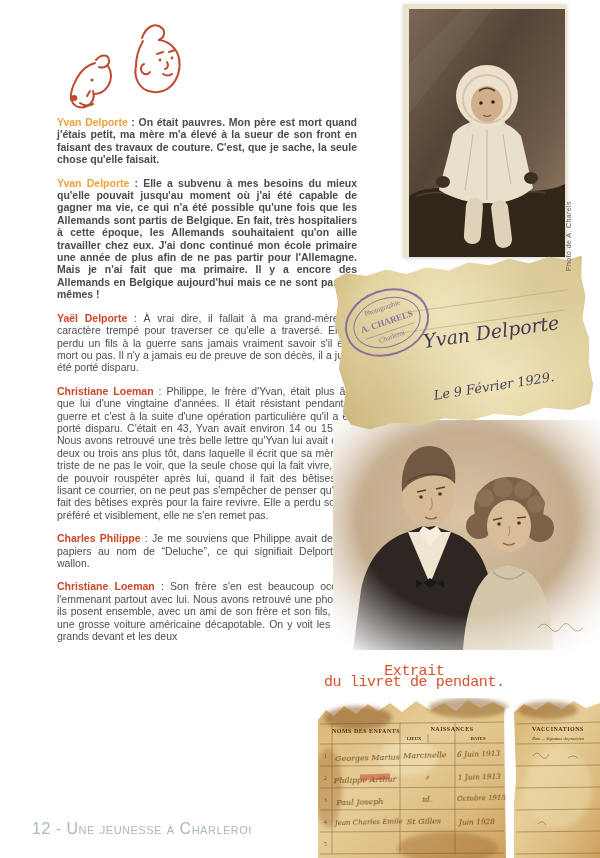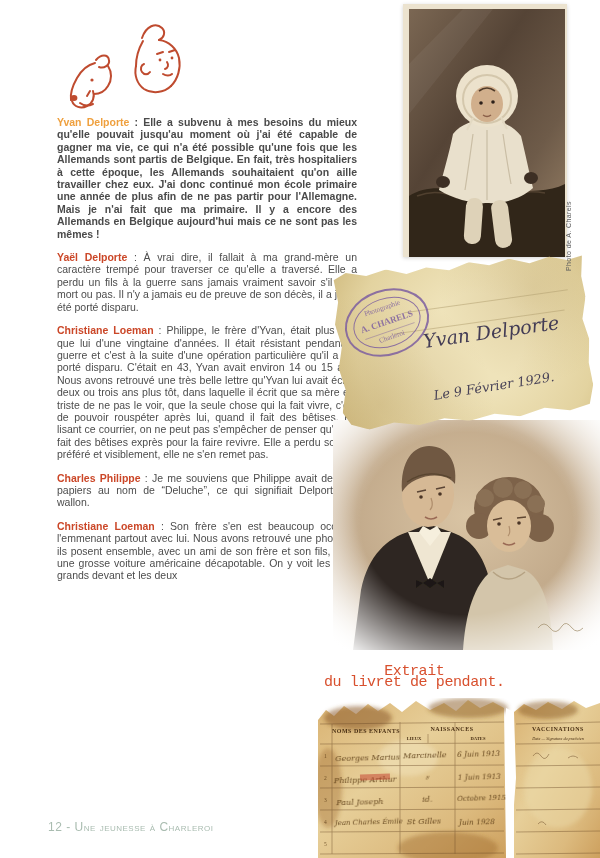--- a/index.html
+++ b/index.html
@@ -48,21 +48,21 @@
            font-family:"Liberation Mono","DejaVu Sans Mono",monospace;
            font-size:9px;color:#d8502e;letter-spacing:-0.4px;}
   .doc-caption{position:absolute;left:324px;top:666px;
            font-family:"Liberation Mono","DejaVu Sans Mono",monospace;
            font-size:15px;line-height:11px;color:#d8502e;letter-spacing:-0.4px;text-align:center;}
 
   
   .document{position:absolute;left:318px;top:698px;width:282px;height:160px;z-index:1;}
 
   
-  .footer{position:absolute;left:48px;top:820px;font-size:12px;color:#a9bcb0;
+  .footer{position:absolute;left:32px;top:820px;font-size:16px;color:#a9bcb0;
           letter-spacing:.5px;}
   .footer .sc{font-variant:small-caps;}
 </style>
 </head>
 <body>
 
 <div class="page">
 
   <svg class="sketch" viewBox="0 0 135 105">
     <g fill="none" stroke="#bf4b2f" stroke-width="2" stroke-linecap="round">
@@ -82,20 +82,21 @@
       <path d="M17,93 c2,6 9,8 15,5 c6,-3 8,-9 6,-15"></path>
       <path d="M53,58 c4,6 4,14 0,20 c-3,5 -8,8 -14,8"></path>
       <path d="M25,95 c4,3 9,3 13,1"></path>
       <path d="M35,83 l-3,5"></path>
       <ellipse cx="19" cy="90" rx="3.4" ry="3" fill="#bf4b2f" stroke="none"></ellipse>
       <circle cx="37" cy="72" r="1.6" fill="#bf4b2f" stroke="none"></circle>
     </g>
   </svg>
 
   <div class="col">
+    <p class="q-yvan"><span class="speaker sp-yvan">Yvan Delporte</span><span> : </span><span>On était pauvres. Mon père est mort quand j'étais petit, ma mère m'a élevé à la sueur de son front en faisant des travaux de couture. C'est, que je sache, la seule chose qu'elle faisait.</span></p>
     <p class="q-yvan"><span class="speaker sp-yvan">Yvan Delporte</span><span> : </span><span>Elle a subvenu à mes besoins du mieux qu'elle pouvait jusqu'au moment où j'ai été capable de gagner ma vie, ce qui n'a été possible qu'une fois que les Allemands sont partis de Belgique. En fait, très hospitaliers à cette époque, les Allemands souhaitaient qu'on aille travailler chez eux. J'ai donc continué mon école primaire une année de plus afin de ne pas partir pour l'Allemagne. Mais je n'ai fait que ma primaire. Il y a encore des Allemands en Belgique aujourd'hui mais ce ne sont pas les mêmes !</span></p>
     <p><span class="speaker sp-other">Yaël Delporte</span><span> : </span><span>À vrai dire, il fallait à ma grand-mère un caractère trempé pour traverser ce qu'elle a traversé. Elle a perdu un fils à la guerre sans jamais vraiment savoir s'il était mort ou pas. Il n'y a jamais eu de preuve de son décès, il a juste été porté disparu.</span></p>
     <p><span class="speaker sp-other">Christiane Loeman</span><span> : </span><span>Philippe, le frère d'Yvan, était plus âgé que lui d'une vingtaine d'années. Il était résistant pendant la guerre et c'est à la suite d'une opération particulière qu'il a été porté disparu. C'était en 43, Yvan avait environ 14 ou 15 ans. Nous avons retrouvé une très belle lettre qu'Yvan lui avait écrite deux ou trois ans plus tôt, dans laquelle il écrit que sa mère est triste de ne pas le voir, que la seule chose qui la fait vivre, c'est de pouvoir rouspéter après lui, quand il fait des bêtises. En lisant ce courrier, on ne peut pas s'empêcher de penser qu'Yvan fait des bêtises exprès pour la faire revivre. Elle a perdu son fils préféré et visiblement, elle ne s'en remet pas.</span></p>
     <p><span class="speaker sp-other">Charles Philippe</span><span> : </span><span>Je me souviens que Philippe avait de faux papiers au nom de “Deluche”, ce qui signifiait Delporte en wallon.</span></p>
     <p><span class="speaker sp-other">Christiane Loeman</span><span> : </span><span>Son frère s'en est beaucoup occupé, l'emmenant partout avec lui. Nous avons retrouvé une photo où ils posent ensemble, avec un ami de son frère et son fils, dans une grosse voiture américaine décapotable. On y voit les deux grands devant et les deux</span></p>
   </div>
 
   <svg class="baby" viewBox="0 0 164 253">
     <defs>
       <linearGradient id="babybg" x1="0" y1="0" x2="1" y2="1">

